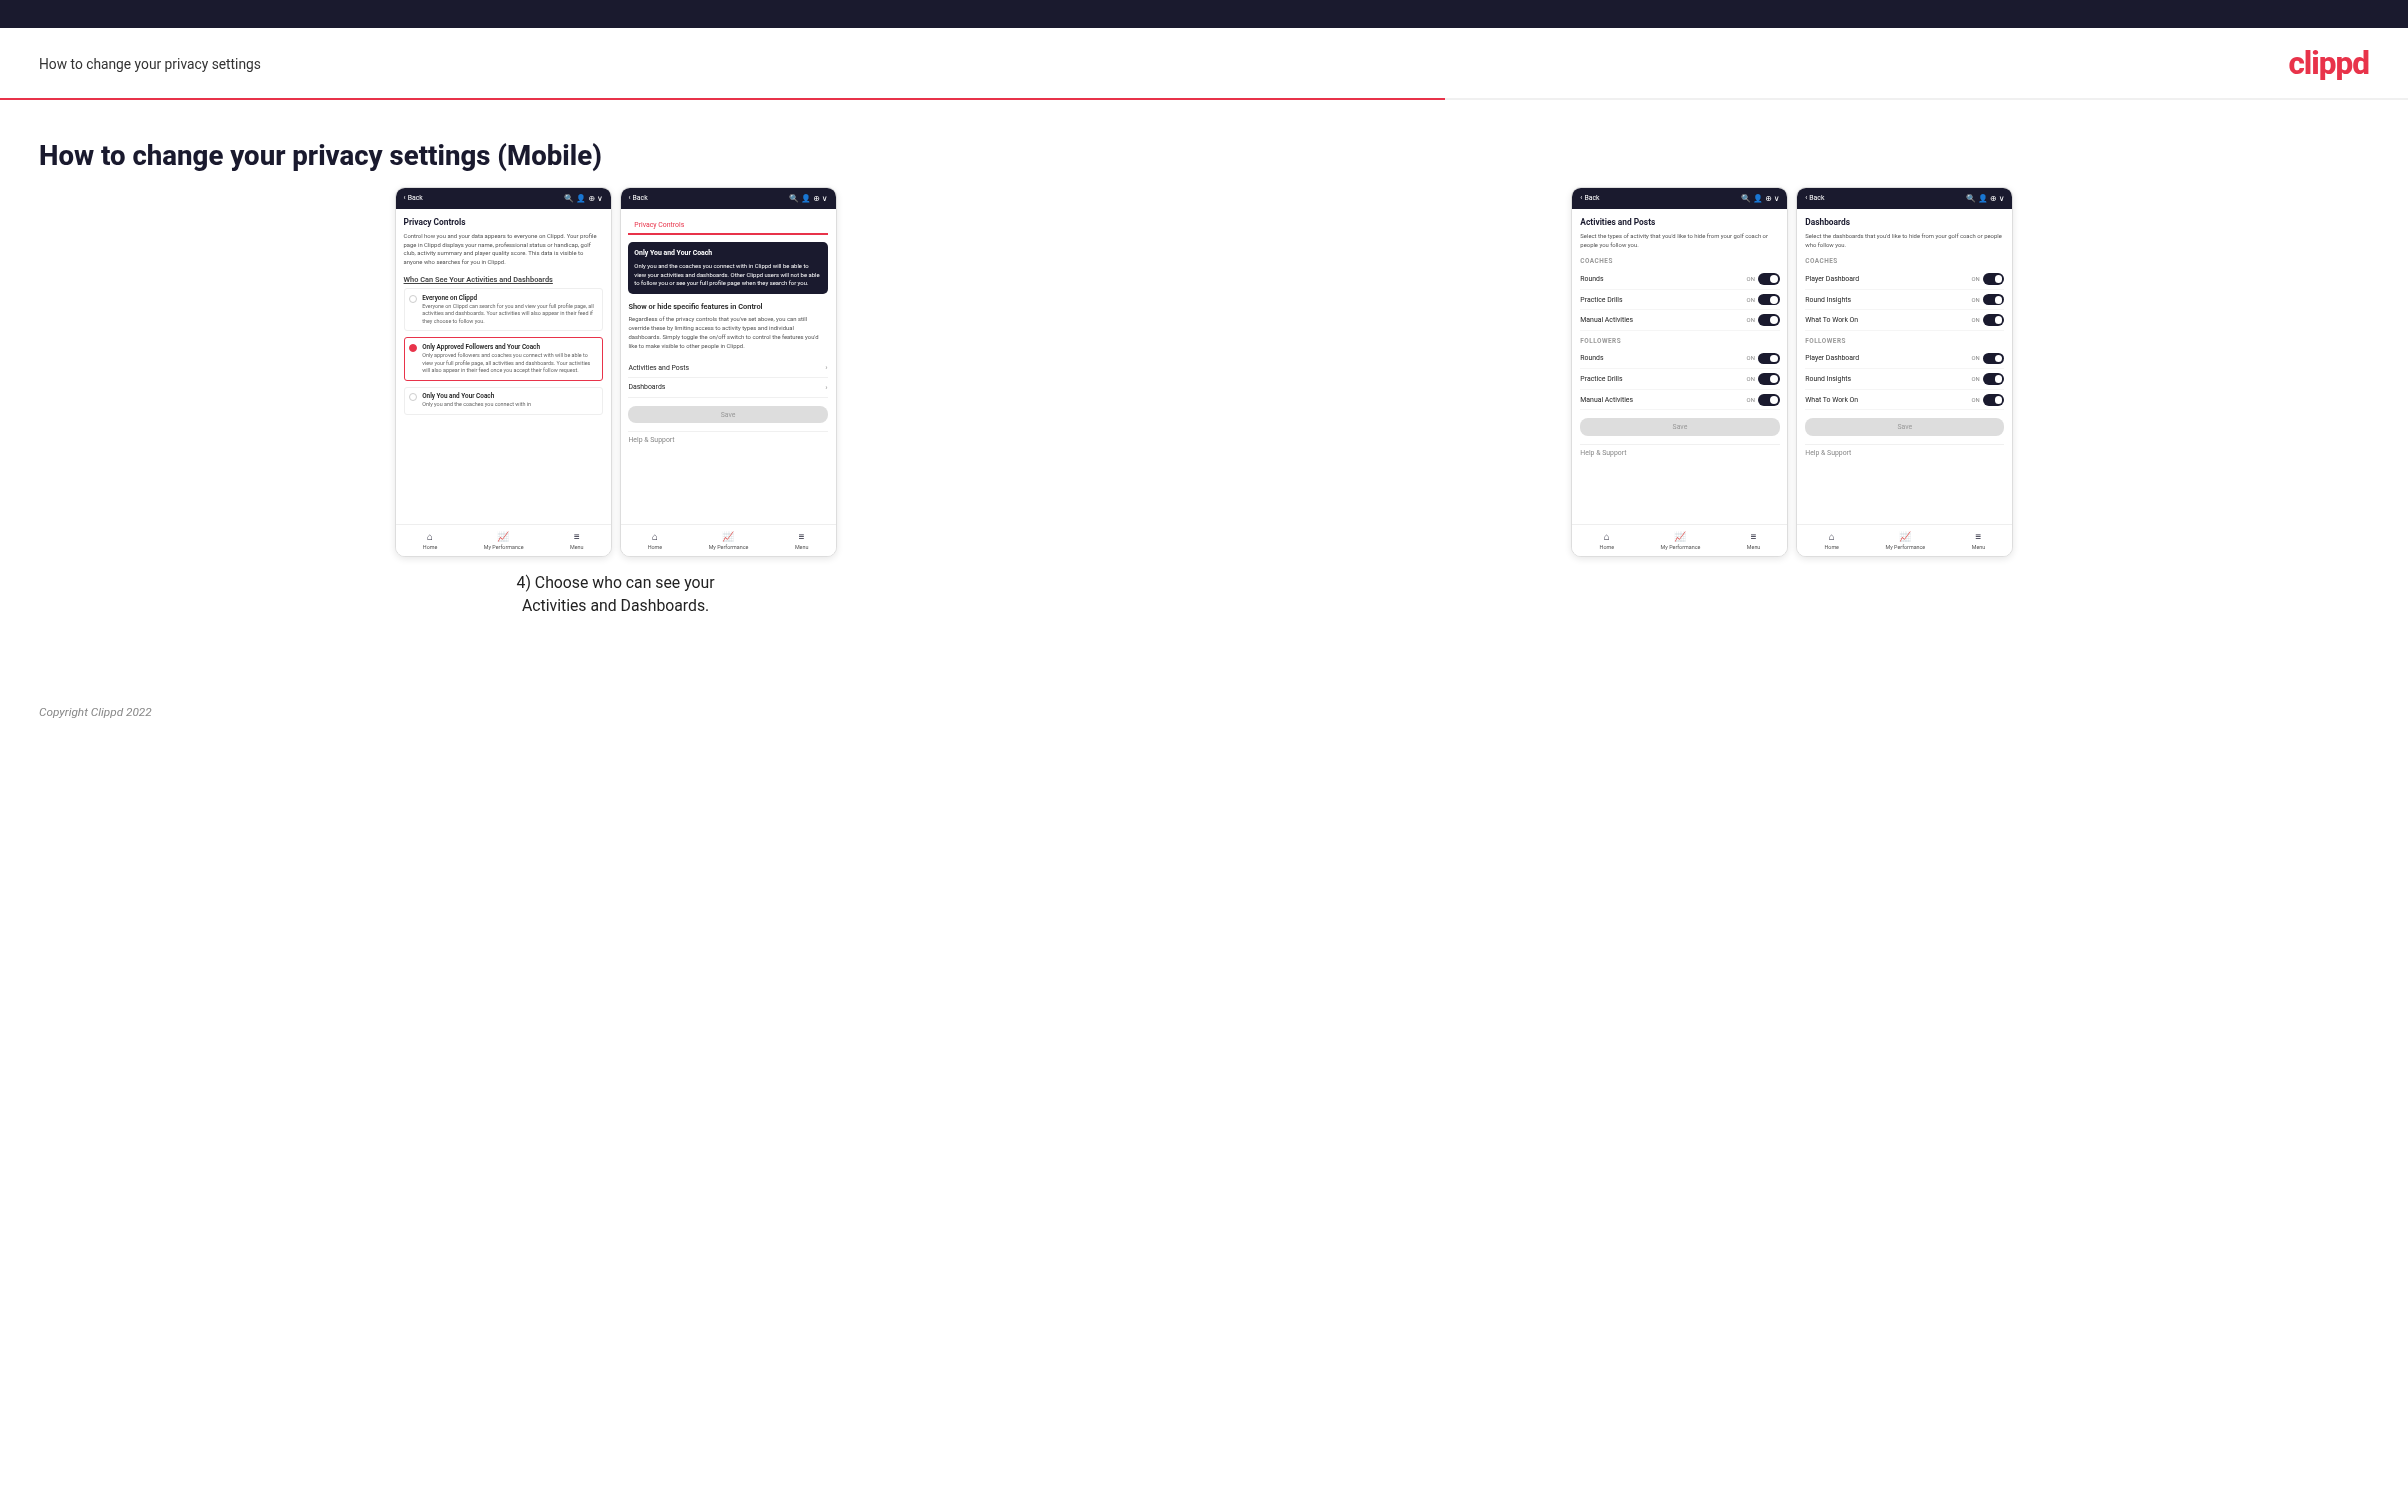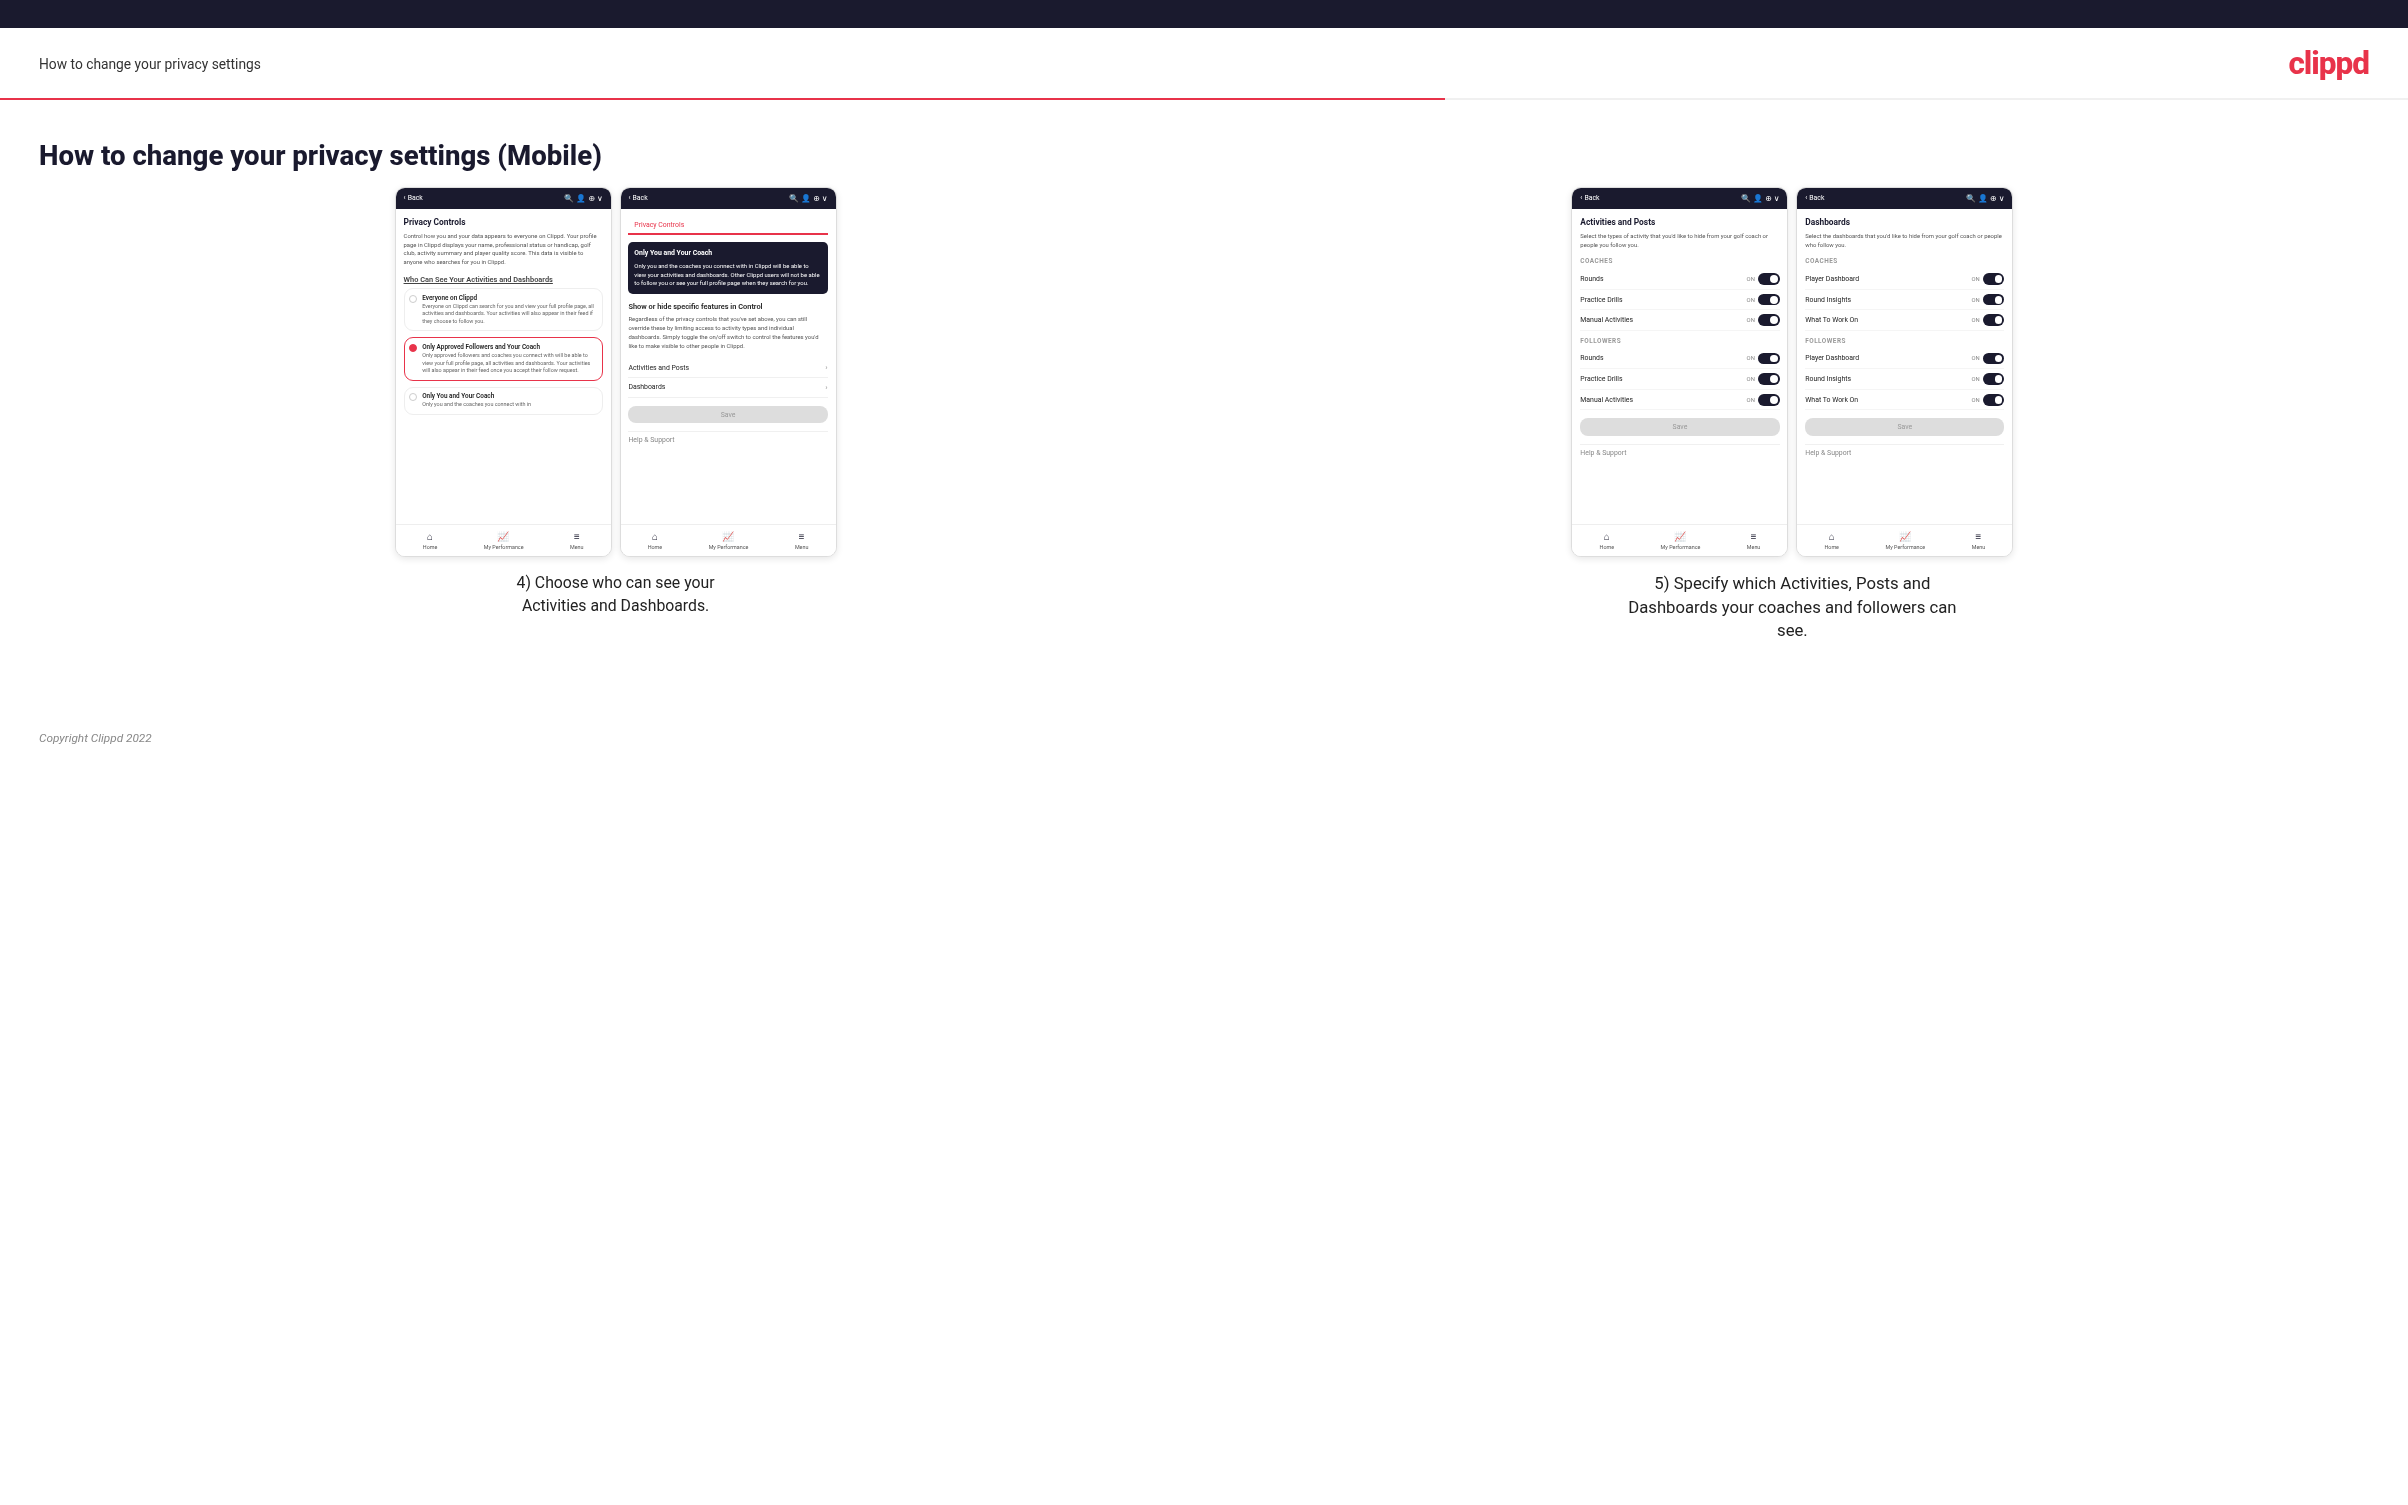--- a/index.html
+++ b/index.html
@@ -136,21 +136,21 @@
       text-decoration: underline;
     }
 
     .radio-option {
       display: flex;
       align-items: flex-start;
       gap: 4.9px;
       margin-bottom: 5.9px;
       padding: 4.9px;
       border: 1px solid #eee;
-      border-radius: 9px;
+      border-radius: 3px;
     }
     .radio-circle {
       width: 7.9px;
       height: 7.9px;
       border-radius: 50%;
       border: 1.5px solid #ccc;
       margin-top: 1px;
       flex-shrink: 0;
     }
     .radio-circle.selected {
@@ -627,21 +627,20 @@
               <span class="nav-label">My Performance</span>
             </div>
             <div class="nav-item">
               <span class="nav-icon">≡</span>
               <span class="nav-label">Menu</span>
             </div>
           </div>
         </div>
       </div>
 
-      <div class="caption large">5) Specify which Activities, Posts and Dashboards your  coaches and followers can see.</div>
     </div>
 
   </div>
 </div>
 
 <div class="footer">
   <span>Copyright Clippd 2022</span>
 </div>
 
 

